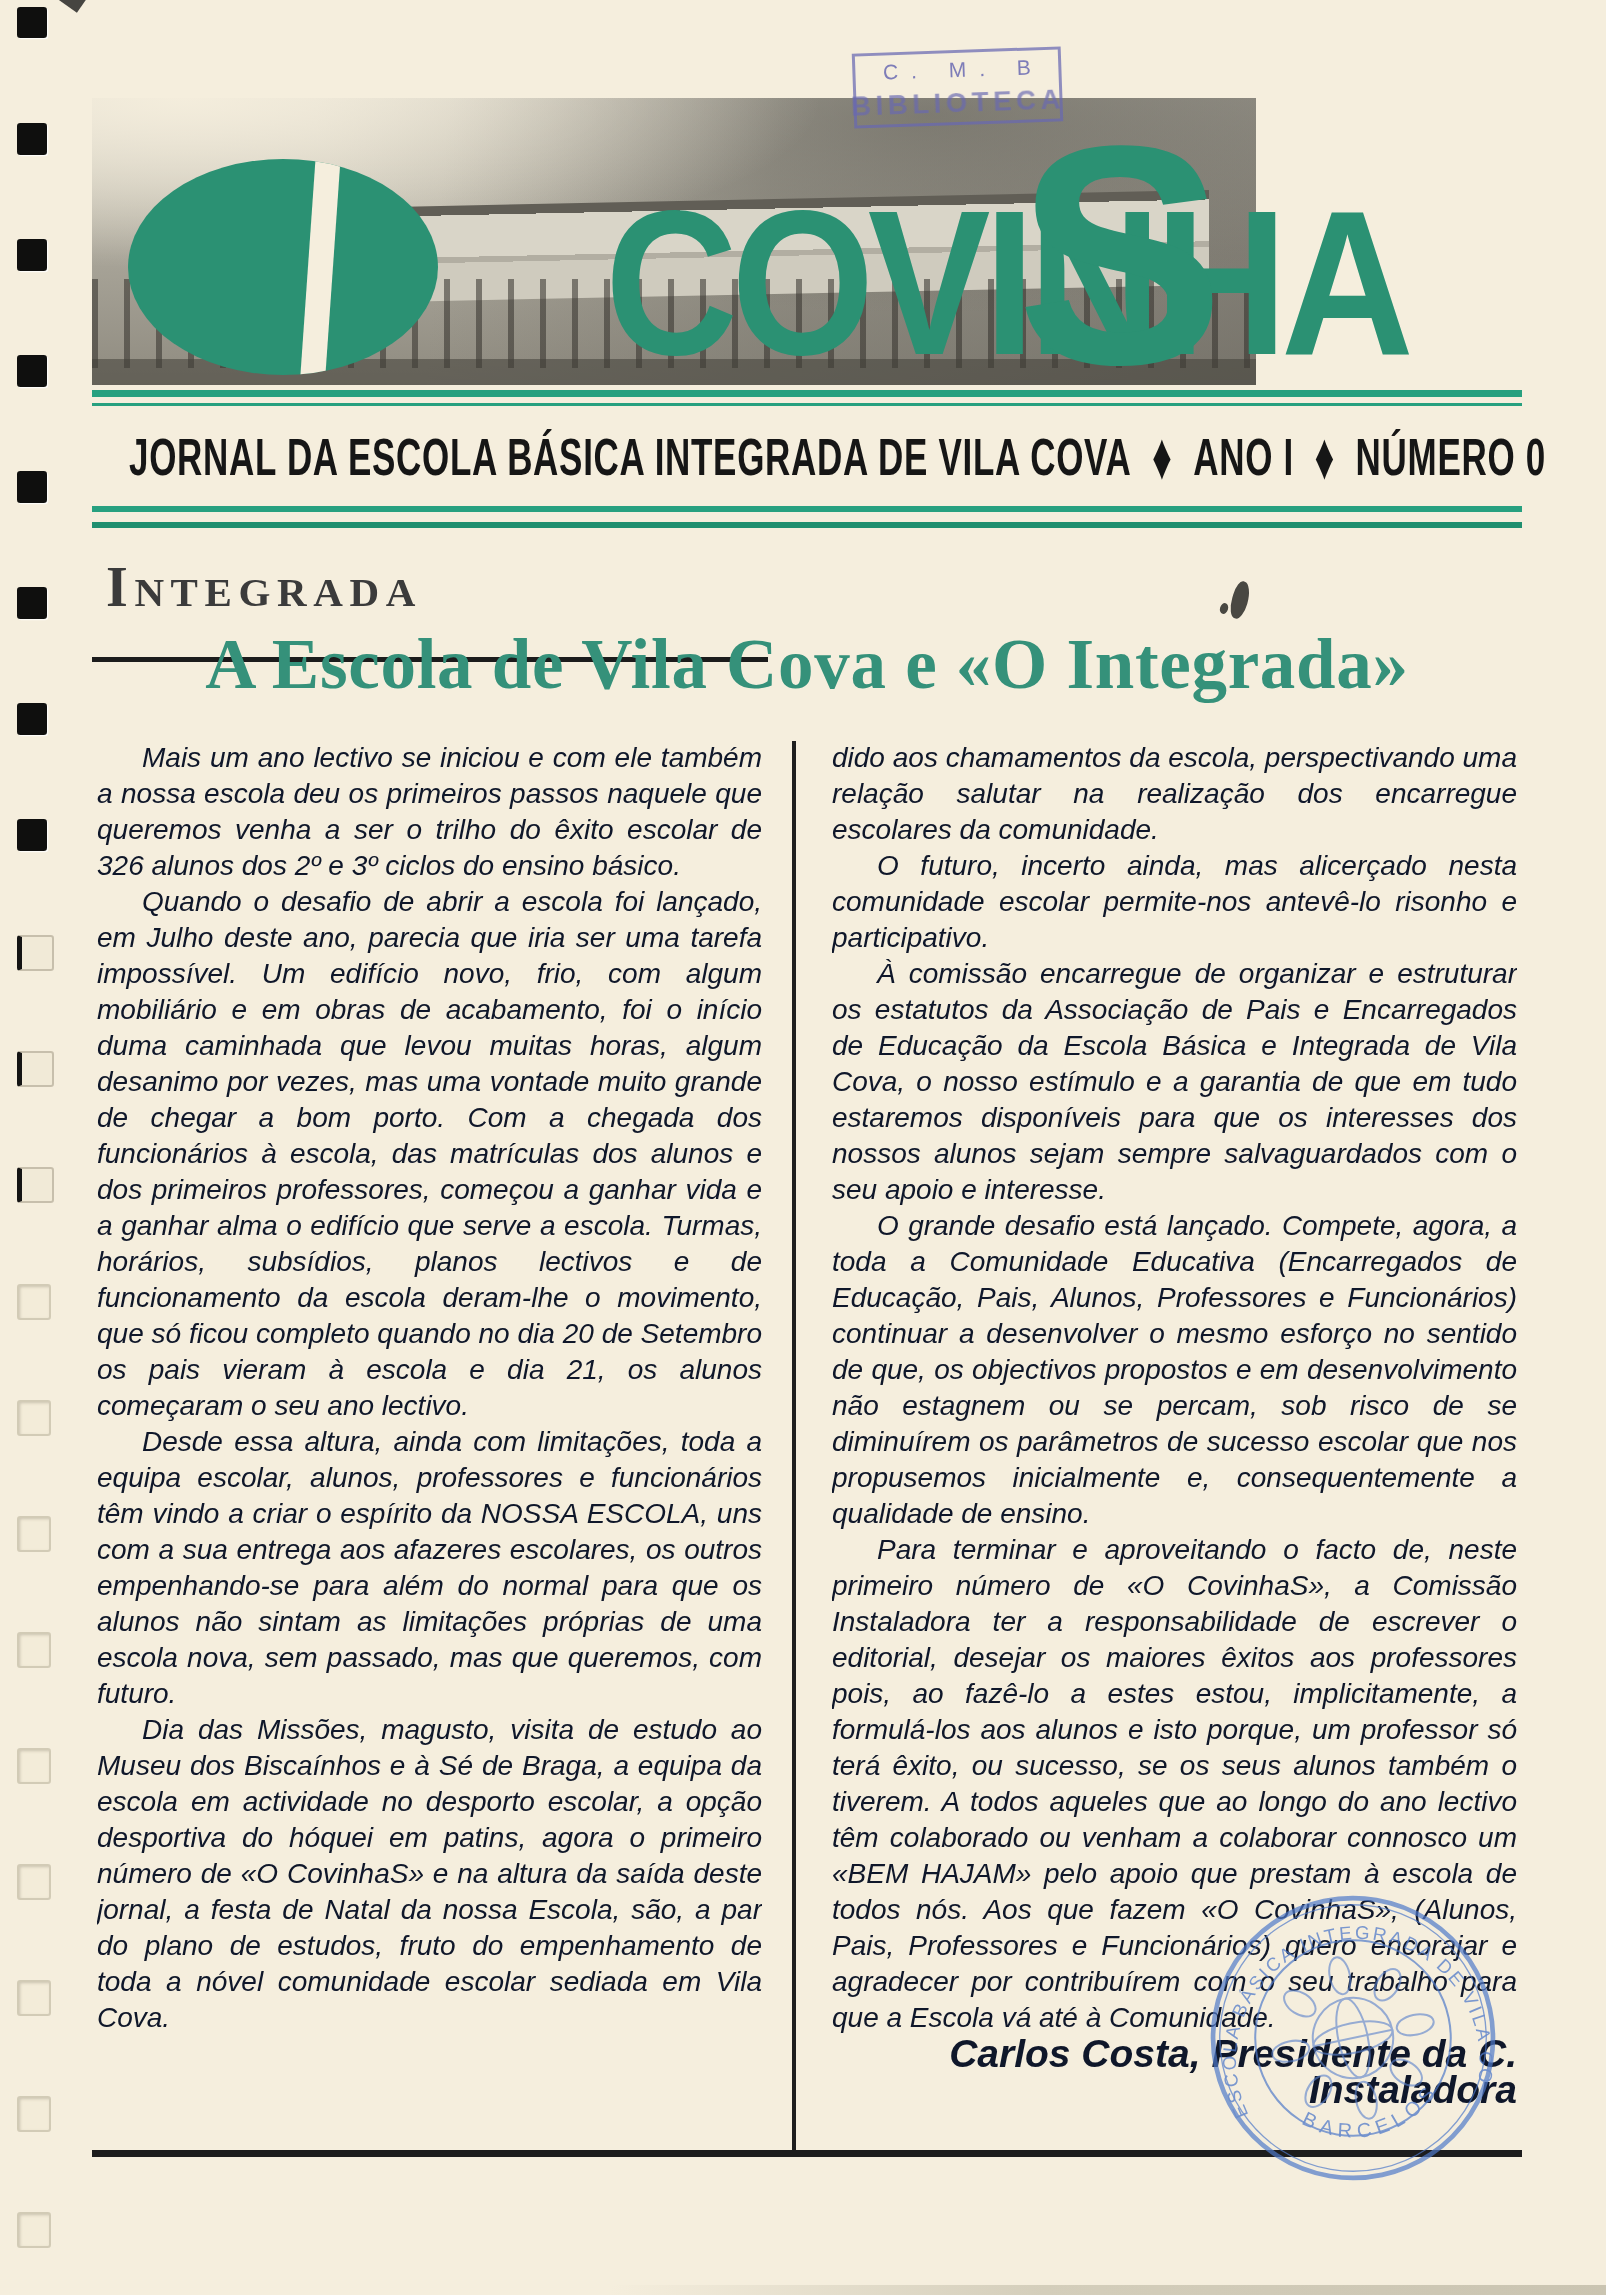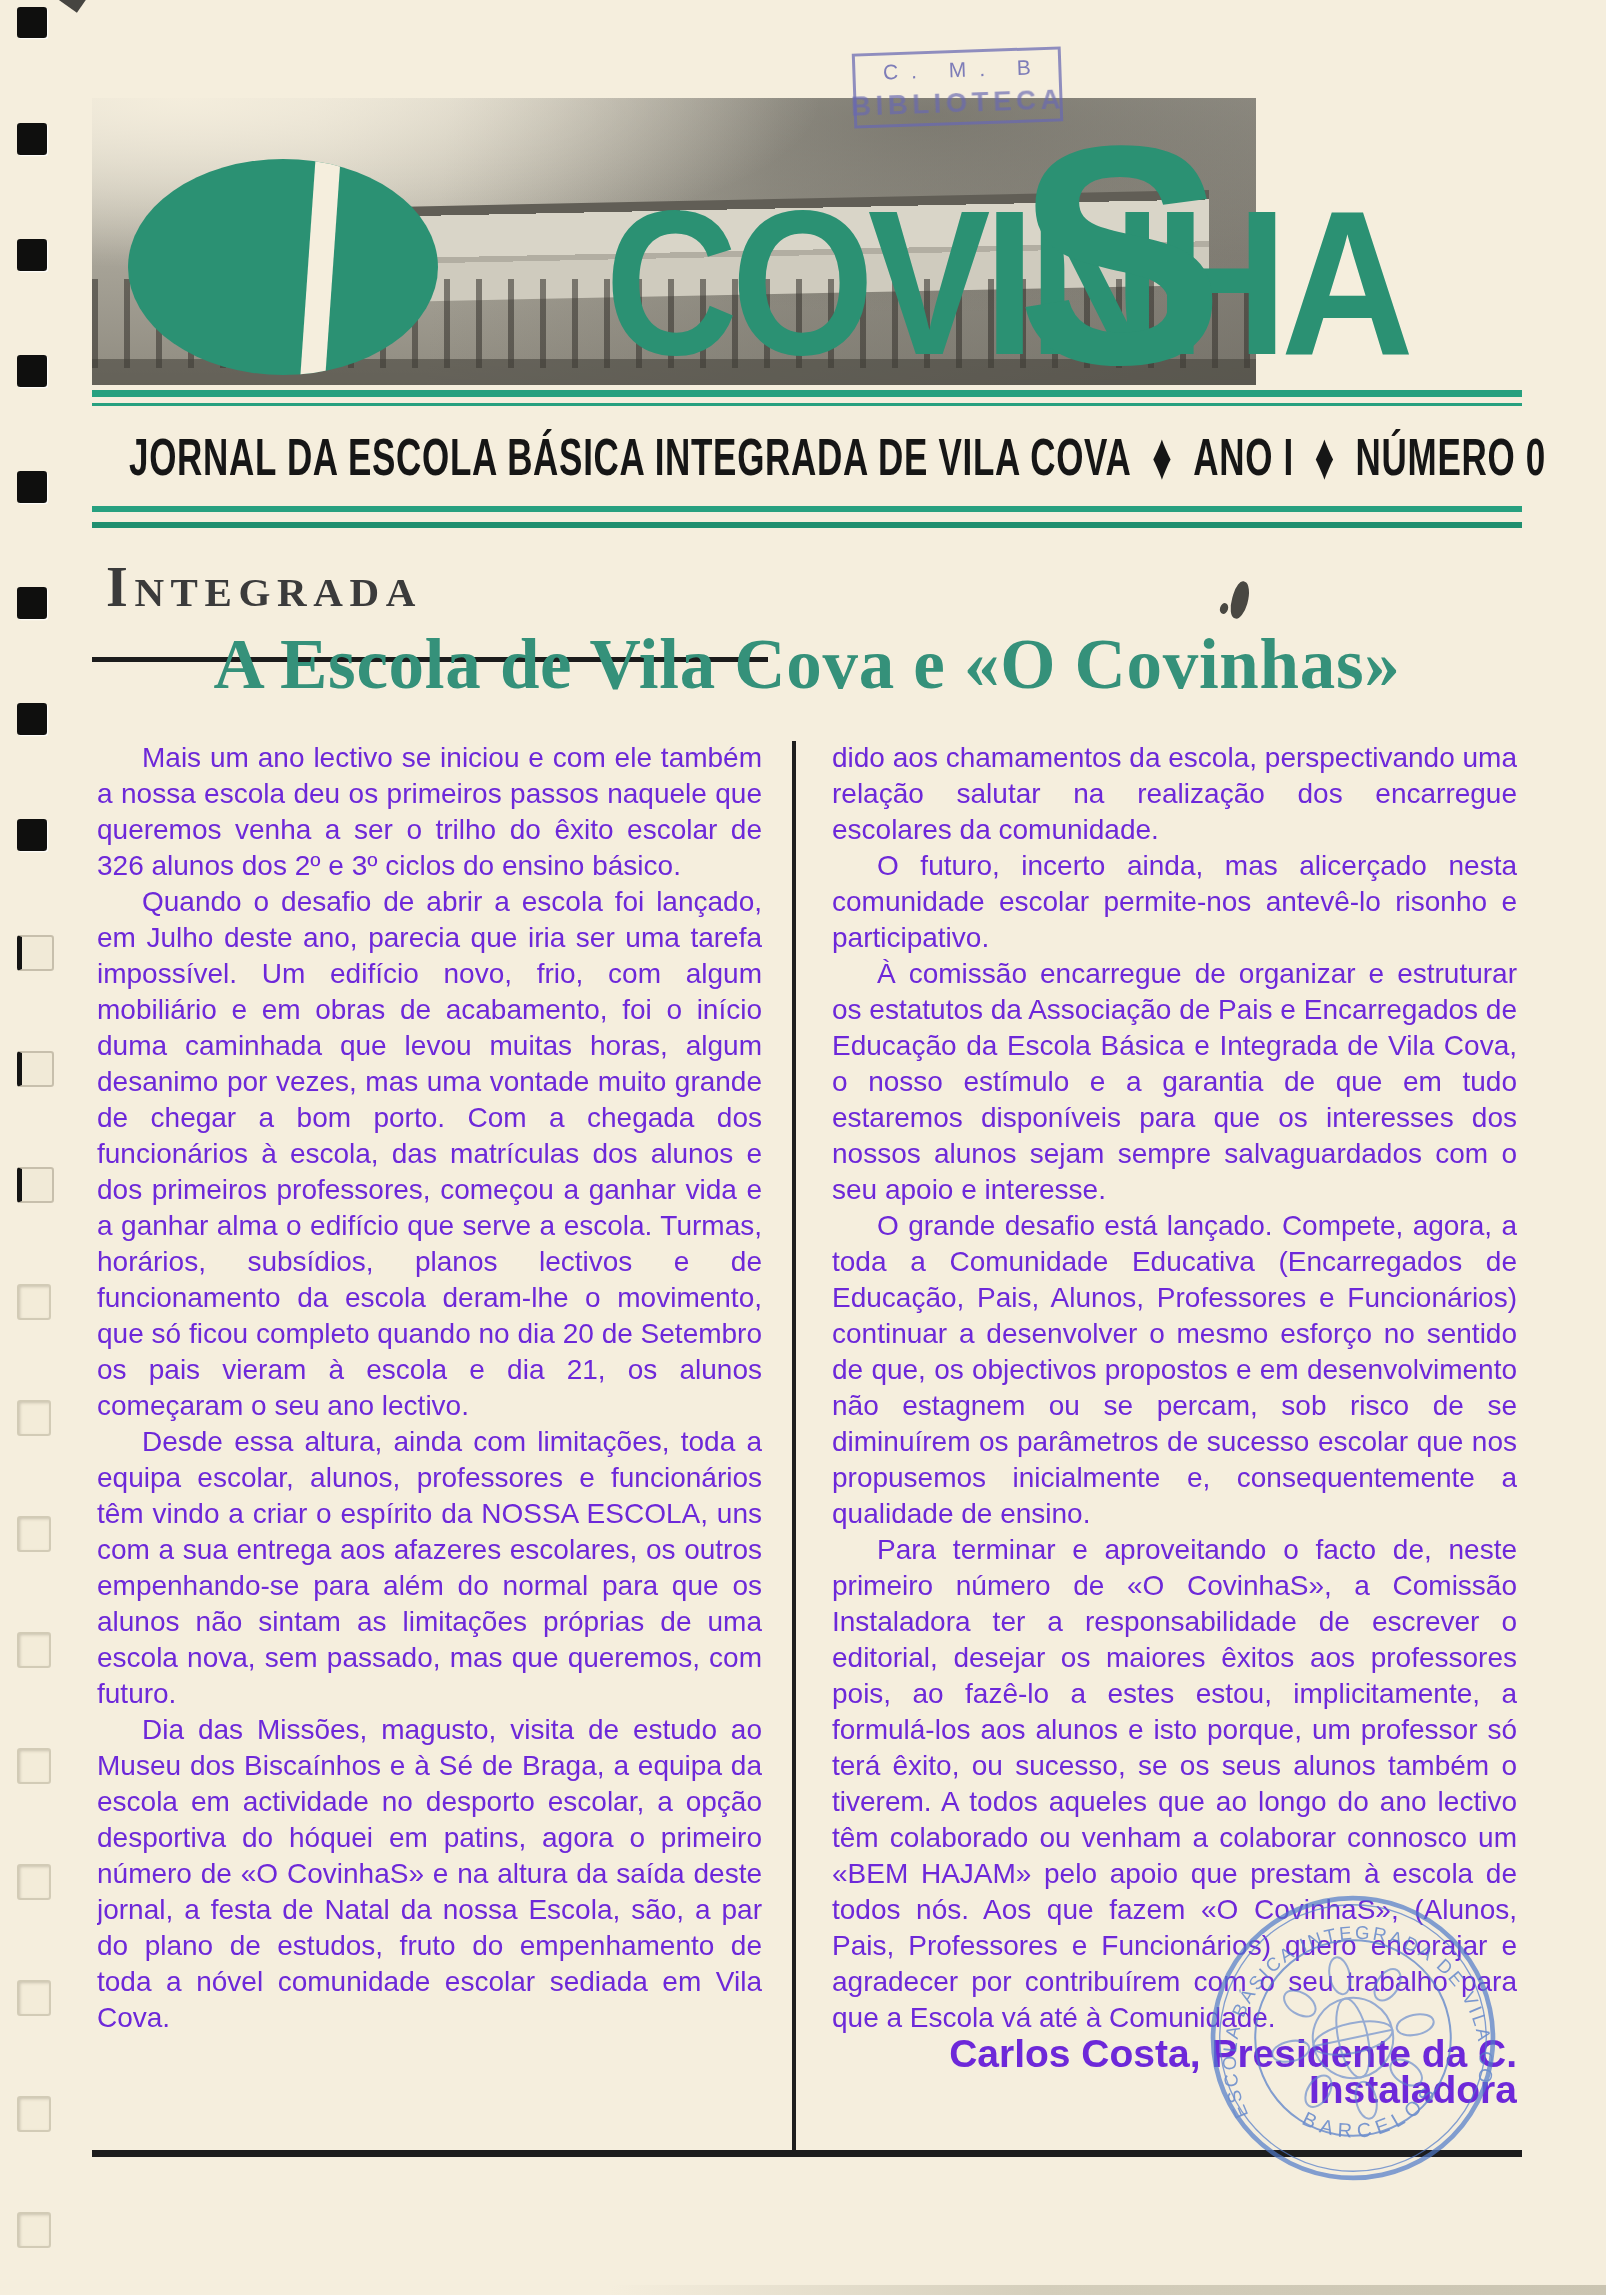--- a/index.html
+++ b/index.html
@@ -72,22 +72,22 @@
   
   .title{position:absolute;left:92px;top:624px;width:1430px;text-align:center;
          font-family:"Liberation Serif",serif;font-weight:700;font-size:71px;color:#35917a;
          letter-spacing:0.7px;}
   .smudge{position:absolute;left:1232px;top:581px;width:15.7px;height:38px;background:#2c2c28;
           border-radius:45% 60% 50% 55%;transform:rotate(16deg);opacity:.85;}
   .smudge::after{content:"";position:absolute;left:-9.2px;top:26px;width:7.9px;height:10.5px;
                  background:#2c2c28;border-radius:50%;}
 
   
-  .col{position:absolute;top:740px;font-size:28px;line-height:36px;
-       color:#6d28d9;text-align:justify;}
+  .col{position:absolute;top:740px;font-size:28px;line-height:36px;font-style:italic;
+       color:#0f172a;text-align:justify;}
   .col p{margin:0;text-indent:45px;}
   .col p.no-indent{text-indent:0;}
   .col-left{left:97px;width:665px;height:1410px;overflow:hidden;}
   .col-right{left:832px;width:685px;height:1410px;overflow:hidden;}
   .divider{position:absolute;left:792px;top:741px;width:3.9px;height:1411px;background:#1e1e1e;}
   .signature{margin-top:10.5px;font-weight:700;text-align:right;font-size:39px;text-indent:0 !important;}
   .bottom-rule{position:absolute;left:92px;top:2150px;width:1430px;height:7.2px;background:#1d1d1d;}
   .bottom-edge{position:absolute;left:0;right:0;bottom:0;height:10.5px;
                background:linear-gradient(90deg,transparent 0 38%,#d4cebb 65%,#cac4b1 100%);}
 
@@ -131,21 +131,21 @@
     <span class="bi dia">♦</span>
     <span class="bi">NÚMERO 0</span>
   </div>
 
   <div class="grule gr3"></div>
   <div class="grule gr4"></div>
 
   <div class="section-label">INTEGRADA</div>
   <div class="section-rule"></div>
 
-  <div class="title">A Escola de Vila Cova e «O Covinhas»</div>
+  <div class="title">A Escola de Vila Cova e «O Integrada»</div>
   <div class="smudge"></div>
 
   <div class="col col-left">
     <p>Mais um ano lectivo se iniciou e com ele também a nossa escola deu os primeiros passos naquele que queremos venha a ser o trilho do êxito escolar de 326 alunos dos 2º e 3º ciclos do ensino básico.</p>
     <p>Quando o desafio de abrir a escola foi lançado, em Julho deste ano, parecia que iria ser uma tarefa impossível. Um edifício novo, frio, com algum mobiliário e em obras de acabamento, foi o início duma caminhada que levou muitas horas, algum desanimo por vezes, mas uma vontade muito grande de chegar a bom porto. Com a chegada dos funcionários à escola, das matrículas dos alunos e dos primeiros professores, começou a ganhar vida e a ganhar alma o edifício que serve a escola. Turmas, horários, subsídios, planos lectivos e de funcionamento da escola deram-lhe o movimento, que só ficou completo quando no dia 20 de Setembro os pais vieram à escola e dia 21, os alunos começaram o seu ano lectivo.</p>
     <p>Desde essa altura, ainda com limitações, toda a equipa escolar, alunos, professores e funcionários têm vindo a criar o espírito da NOSSA ESCOLA, uns com a sua entrega aos afazeres escolares, os outros empenhando-se para além do normal para que os alunos não sintam as limitações próprias de uma escola nova, sem passado, mas que queremos, com futuro.</p>
     <p>Dia das Missões, magusto, visita de estudo ao Museu dos Biscaínhos e à Sé de Braga, a equipa da escola em actividade no desporto escolar, a opção desportiva do hóquei em patins, agora o primeiro número de «O CovinhaS» e na altura da saída deste jornal, a festa de Natal da nossa Escola, são, a par do plano de estudos, fruto do empenhamento de toda a nóvel comunidade escolar sediada em Vila Cova.</p>
   </div>
 
   <div class="divider"></div>

